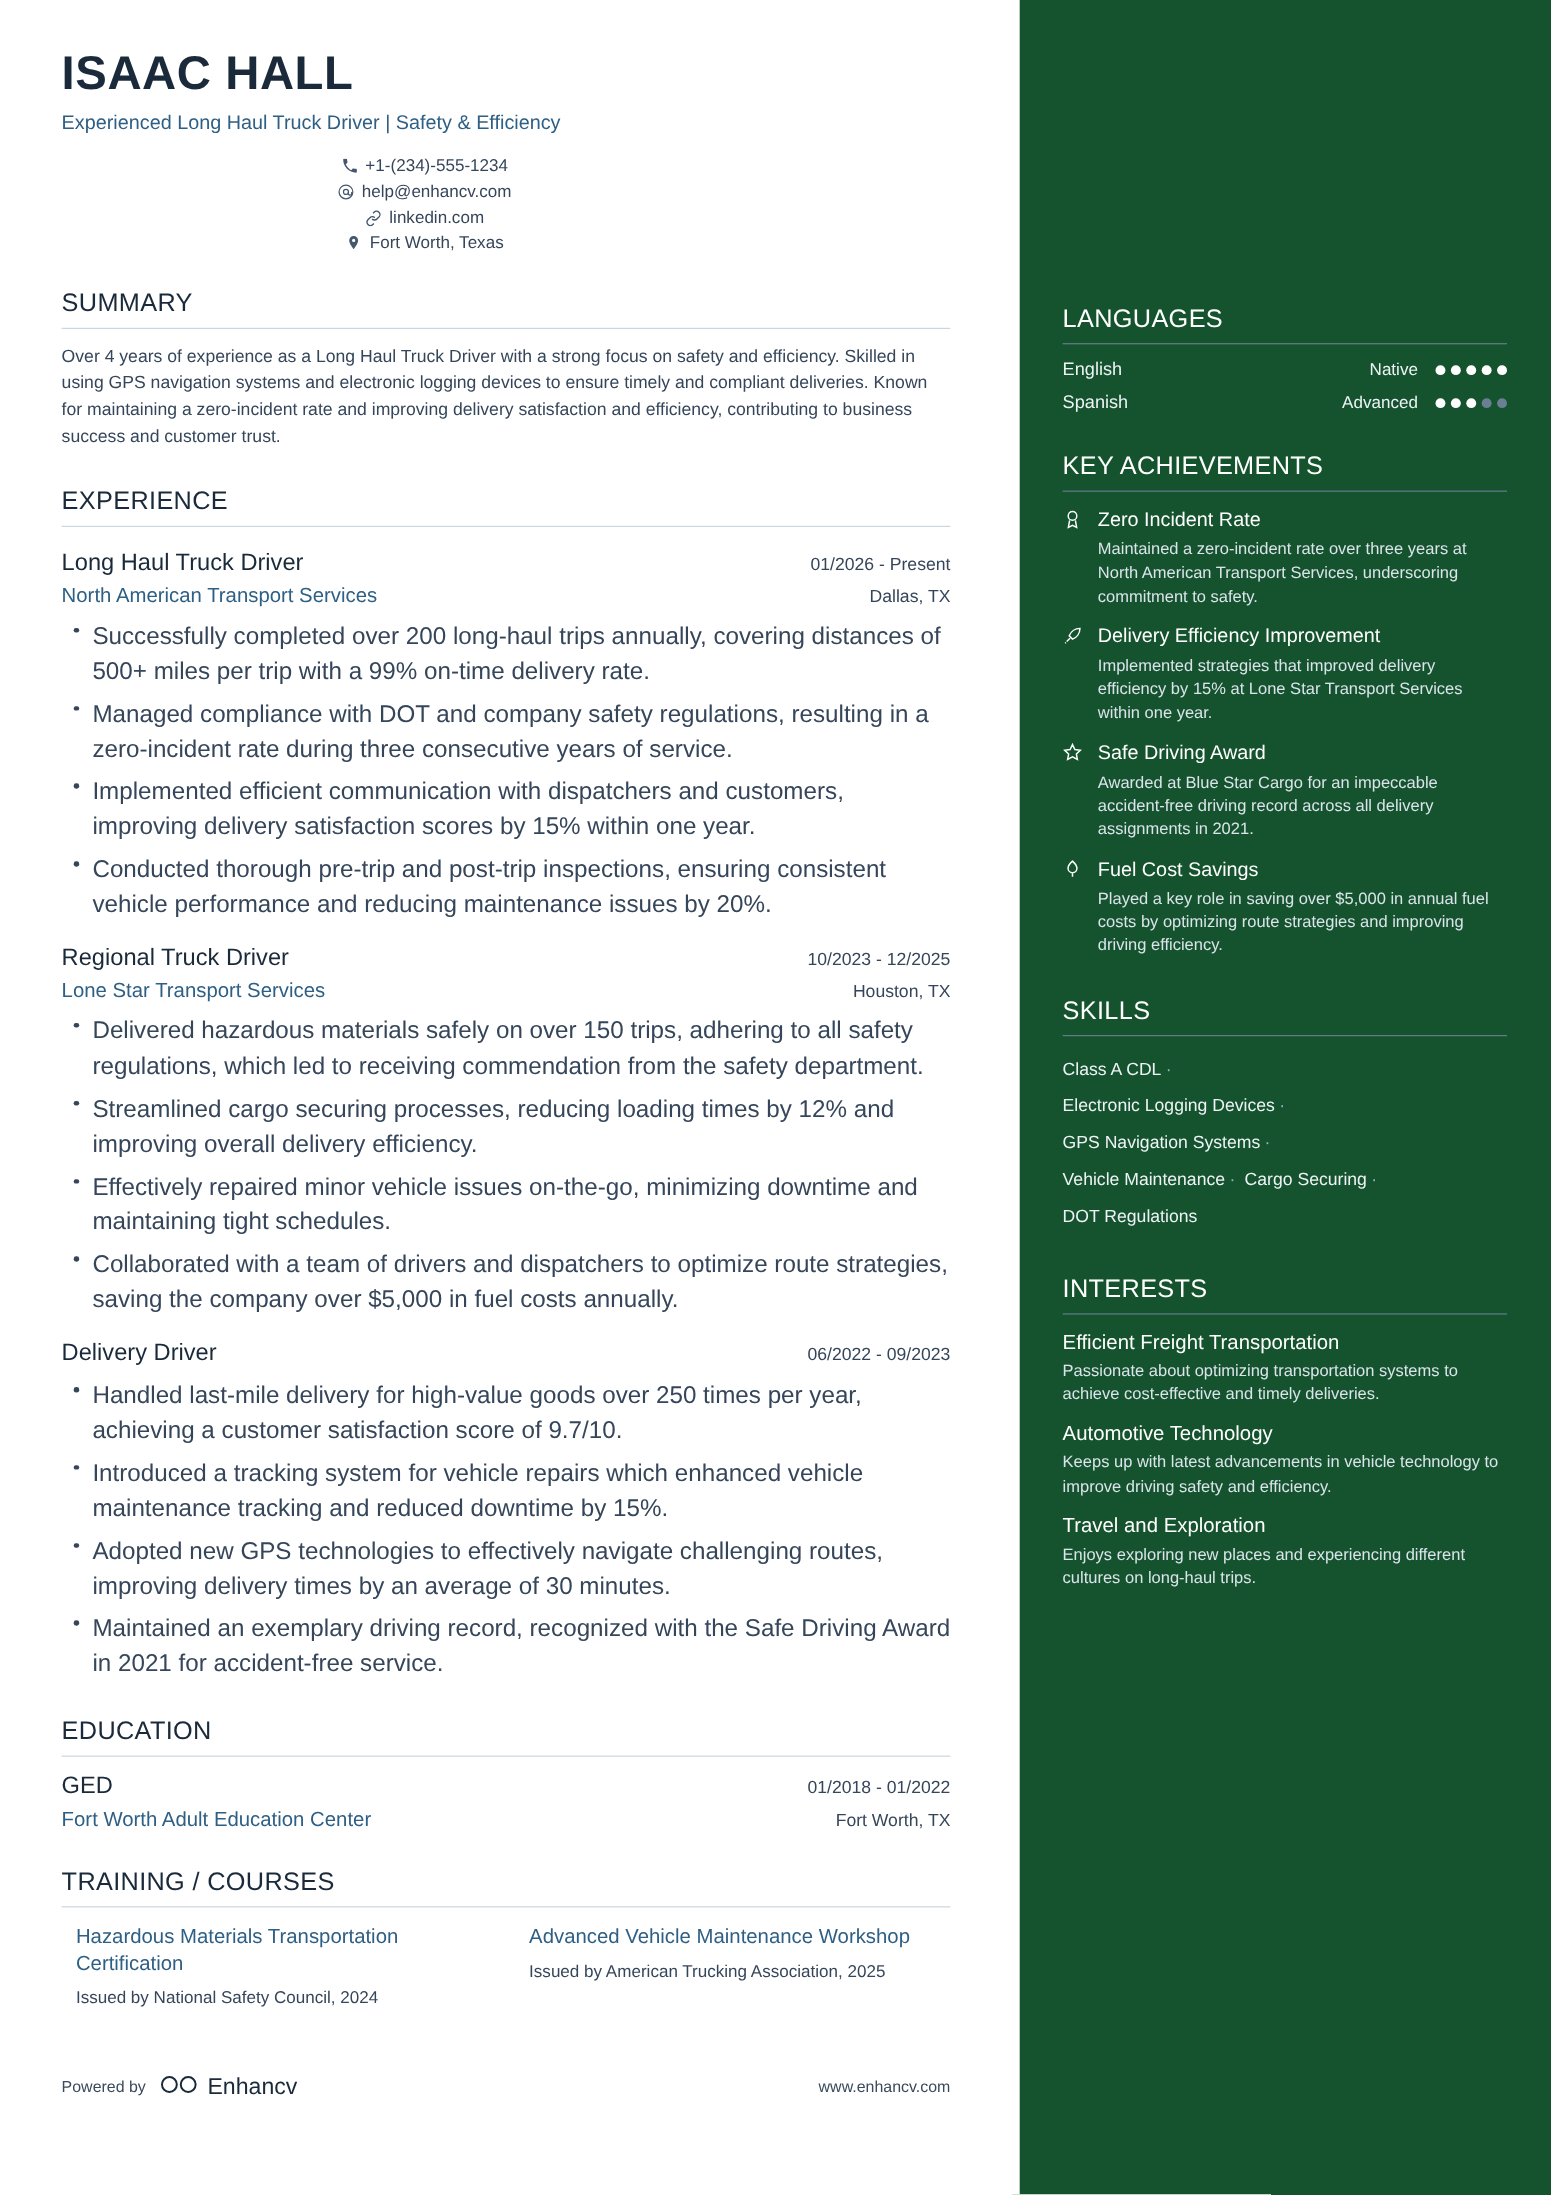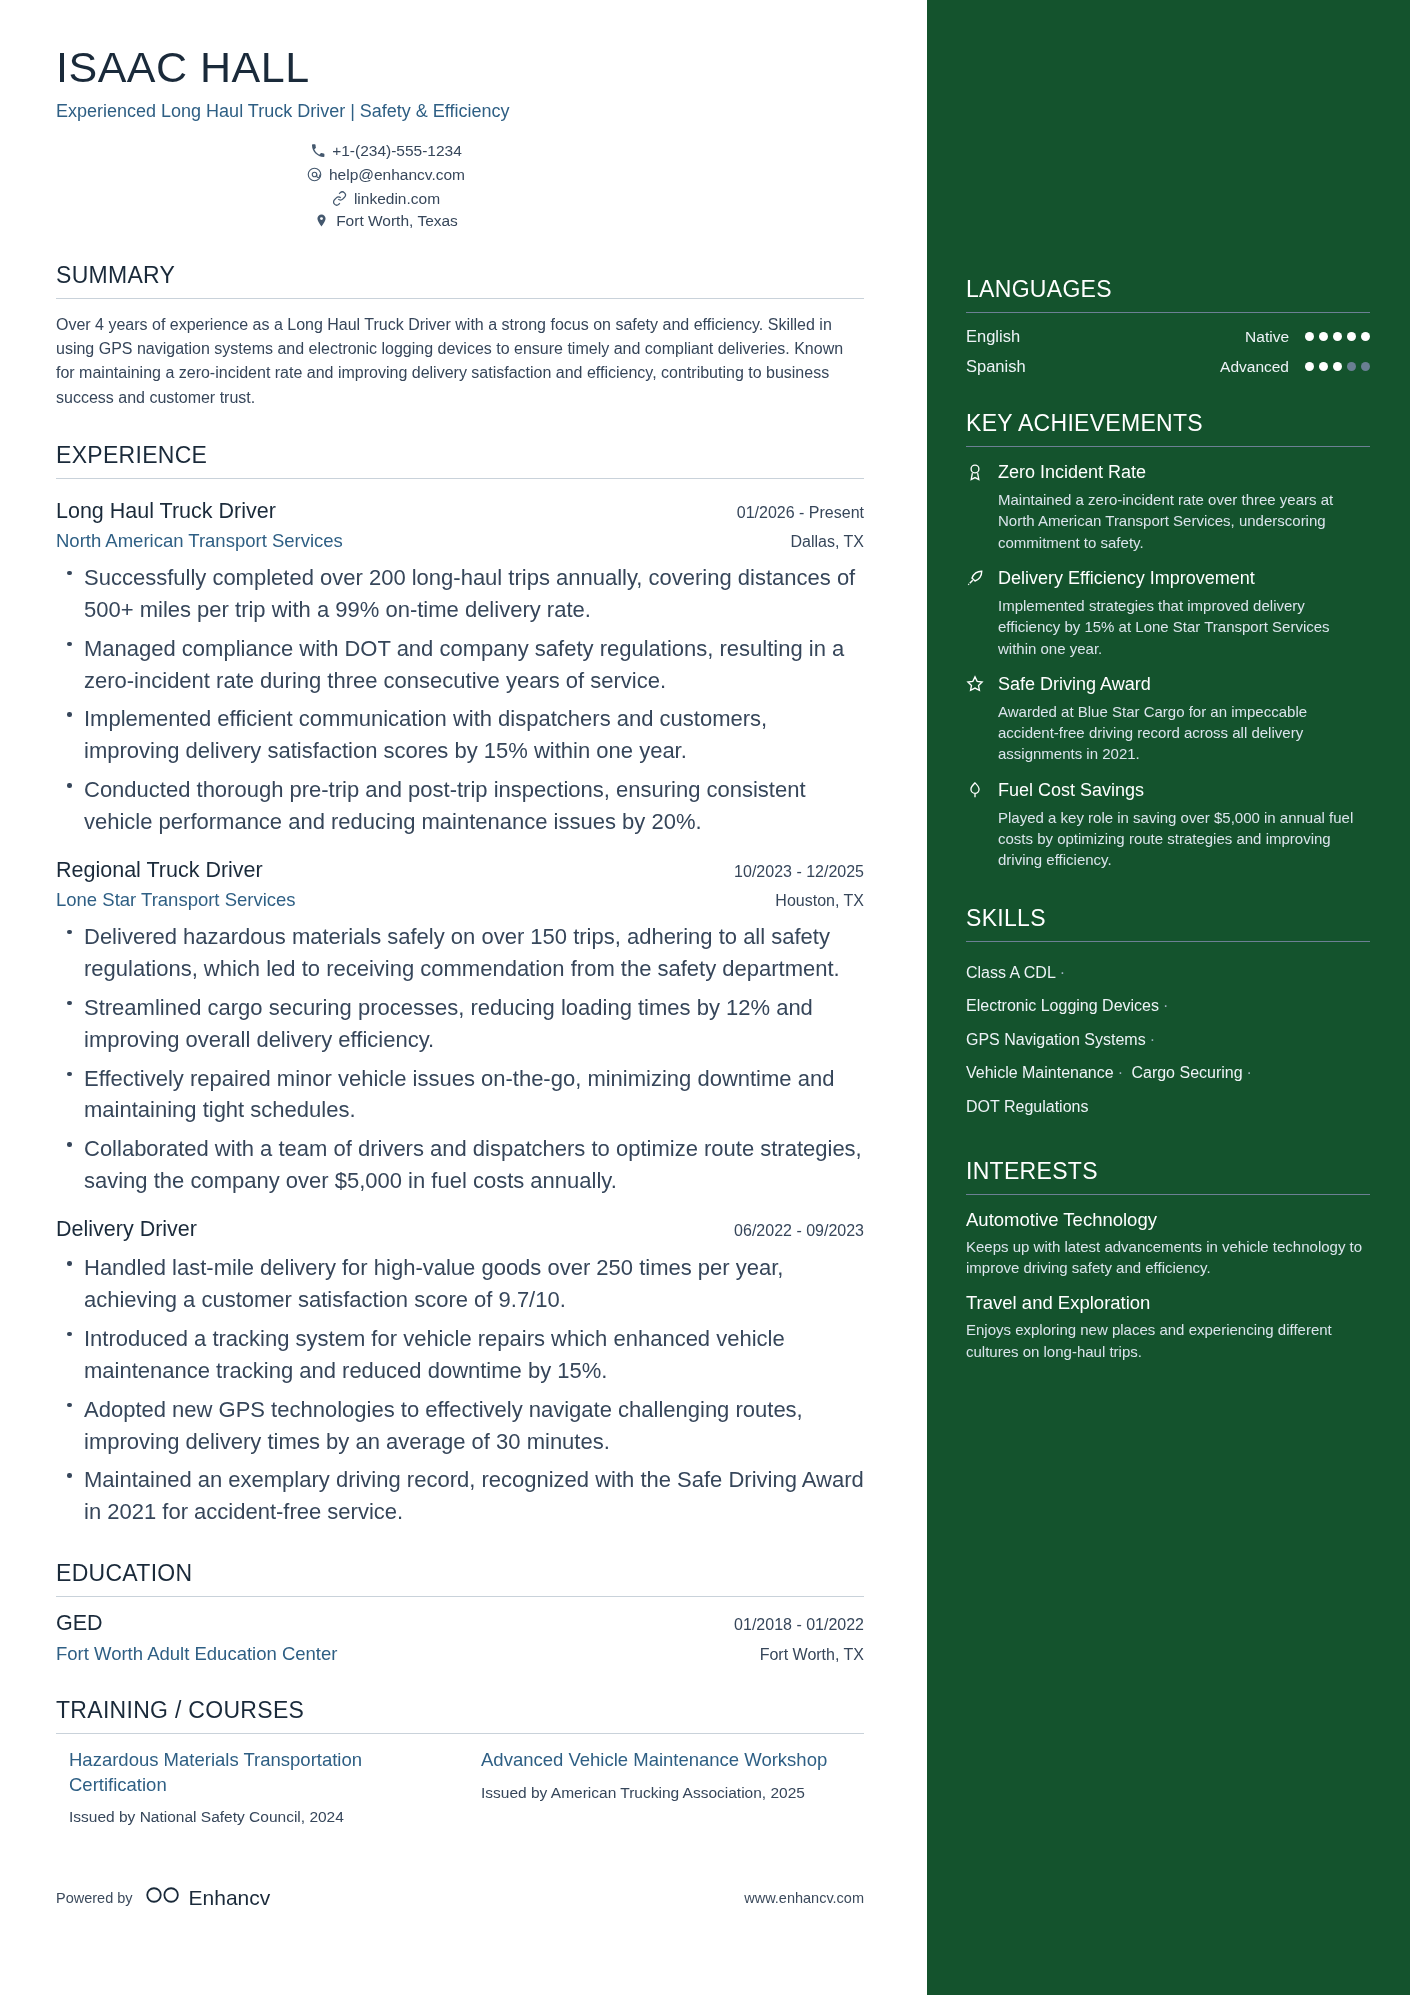--- a/index.html
+++ b/index.html
@@ -22,21 +22,21 @@
     background: #ffffff;
   }
   
   .left {
     width: 920px;
     box-sizing: border-box;
     padding: 44px 56px 0 56px;
   }
   .name {
     font-size: 43px;
-    font-weight: normal;
+    font-weight: bold;
     letter-spacing: 0.5px;
     color: #1a2a3a;
     margin: 0 0 8px 0;
     line-height: 1.1;
   }
   .headline {
     font-size: 18px;
     color: #2e5f84;
     line-height: 1.35;
     max-width: 660px;
@@ -533,20 +533,24 @@
       <span>GPS Navigation Systems</span><span class="skill-sep">·</span><br>
       <span>Vehicle Maintenance</span><span class="skill-sep">·</span>
       <span>Cargo Securing</span><span class="skill-sep">·</span><br>
       <span>DOT Regulations</span>
     </div>
 
     <h2 class="r-title mt-lg">INTERESTS</h2>
     <div class="r-rule"></div>
 
     <div>
+      <div class="interest-title">Efficient Freight Transportation</div>
+      <div class="interest-desc">Passionate about optimizing transportation systems to achieve cost-effective and timely deliveries.</div>
+    </div>
+    <div>
       <div class="interest-title">Automotive Technology</div>
       <div class="interest-desc">Keeps up with latest advancements in vehicle technology to improve driving safety and efficiency.</div>
     </div>
     <div>
       <div class="interest-title">Travel and Exploration</div>
       <div class="interest-desc">Enjoys exploring new places and experiencing different cultures on long-haul trips.</div>
     </div>
   </div>
 </div>
 

